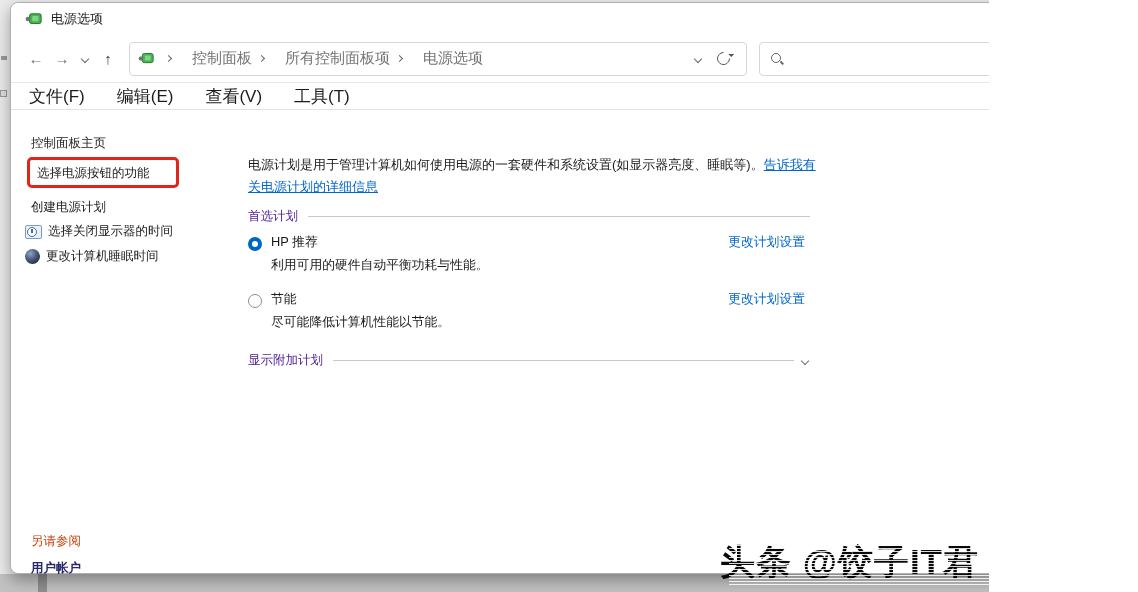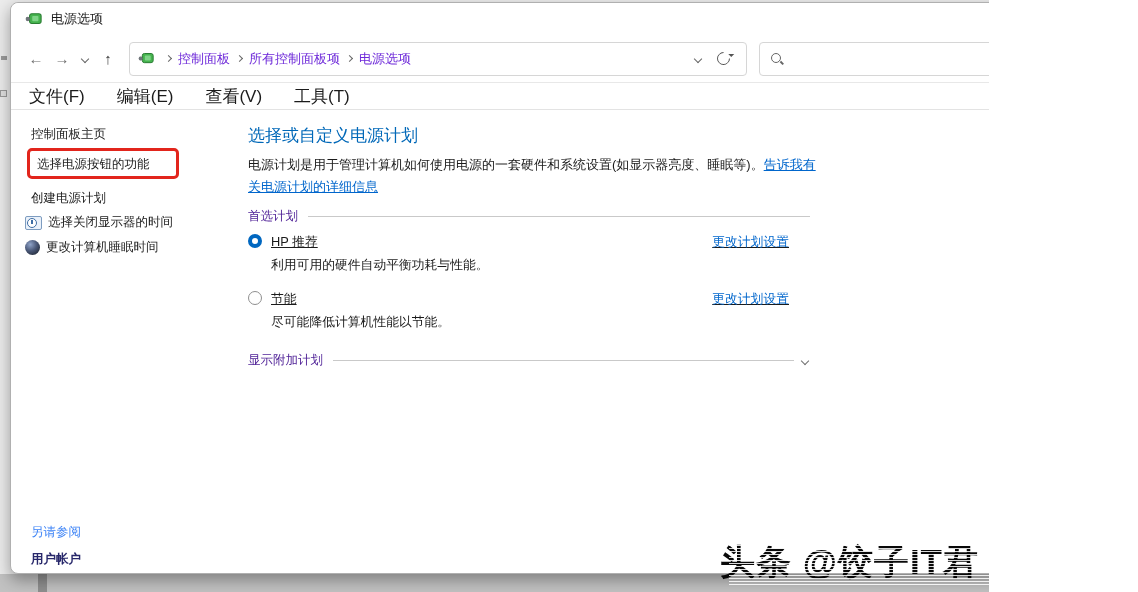--- a/index.html
+++ b/index.html
@@ -43,21 +43,21 @@
   .nav-back { margin-left:12px; }
   .chev { display:inline-block; width:6px; height:6px; border-right:1.4px solid #666; border-bottom:1.4px solid #666; }
   .chev-down { transform:rotate(45deg); }
   .chev-right { transform:rotate(-45deg); width:5px; height:5px; }
   .nav-chev { width:20px; display:flex; justify-content:center; align-items:center; }
 
   .addressbar { margin-left:8px; width:618px; height:34px; border:1px solid #d6d6d6; border-radius:4px;
                 display:flex; align-items:center; padding:0 8px; }
   .addr-icon { width:17px; height:15px; margin-right:4px; display:inline-flex; }
   .crumb-sep { padding:0 7px; display:inline-flex; align-items:center; }
-  .crumb { font-size:13px; color:#6d28d9; cursor:default; white-space:nowrap; }
+  .crumb { font-size:15px; color:#737373; cursor:default; white-space:nowrap;margin-left:14px; }
   .addr-spacer { flex:1; }
   .addr-dd { padding:0 12px; display:flex; align-items:center; }
   .refresh-btn { position:relative; width:13px; height:13px; border:1.6px solid #555; border-radius:50%;
                  border-top-color:transparent; margin:0 8px 0 4px; transform:rotate(45deg); }
   .refresh-btn::after { content:""; position:absolute; left:7px; top:-4px; border:3px solid transparent; border-left-color:#555; transform:rotate(45deg); }
 
   .searchbox { margin-left:12px; width:342px; height:34px; border:1px solid #d6d6d6; border-radius:4px;
                display:flex; align-items:center; padding:0 10px; }
   .searchbox input { flex:1; border:none; outline:none; font-size:12.5px; color:#1b1b1b; background:transparent; font-family:inherit; }
   .searchbox input::placeholder { color:#8a8a8a; }
@@ -68,47 +68,47 @@
   
   .toolbar-sep { position:absolute; left:0; top:79px; width:100%; height:1px; background:#e8e8e8; }
   .menubar { position:absolute; left:0; top:80px; width:100%; height:26px; display:flex; align-items:center; padding-left:18px; }
   .menu-item { font-size:17px; margin-right:32px; cursor:default; }
   .menubar-sep { position:absolute; left:0; top:106px; width:100%; height:1px; background:#e3e3e3; }
 
   
   .content-area { position:absolute; left:0; top:107px; width:100%; bottom:0; }
 
   
-  .sidebar { position:absolute; left:0; top:0; width:227px; height:100%; }
+  .sidebar { position:absolute; left:0; top:9px; width:227px; height:100%; }
   .side-item { position:absolute; left:20px; font-size:12.5px; color:#1b1b1b; cursor:default; white-space:nowrap; }
   .side-item.iconed { left:14px; display:flex; align-items:center; }
   .side-item.iconed .side-label { margin-left:6px; }
   .red-box { position:absolute; left:16px; top:38px; width:152px; height:31px; border:3px solid #e2251c; border-radius:5px; }
-  .see-also-header { position:absolute; left:20px; font-size:12.5px; color:#3b82f6; }
+  .see-also-header { position:absolute; left:20px; font-size:12.5px; color:#c2410c; }
   .see-also-link { position:absolute; left:20px; font-size:12.5px; color:#28286b; font-weight:700; cursor:default; }
 
   .icon-display-clock { position:relative; width:17px; height:14px; border:1.5px solid #7d9cc0; border-radius:2px; background:#eaf1fa; }
   .icon-display-clock::before { content:""; position:absolute; left:1px; top:1px; width:8px; height:8px; border:1.5px solid #3f6ea5; border-radius:50%; background:#fff; }
   .icon-display-clock::after { content:""; position:absolute; left:5px; top:3px; width:1.5px; height:4px; background:#3f6ea5; }
   .icon-sleep { width:15px; height:15px; border-radius:50%; background:radial-gradient(circle at 35% 30%, #8fa3c8 0%, #4a5878 45%, #14181f 100%); }
 
   
   .main { position:absolute; left:227px; top:0; width:572px; height:100%; }
   .main-heading { position:absolute; top:14px; left:10px; font-size:17px; color:#0068b8; }
   .intro { position:absolute; top:44px; left:10px; width:568px; font-size:13px; line-height:22px; color:#1b1b1b; }
   .inline-link { color:#0066cc; text-decoration:underline; cursor:default; }
   .section-row { position:absolute; left:10px; right:0; display:flex; align-items:center; }
   .section-label { font-size:12.5px; color:#4c1d95; white-space:nowrap; }
   .section-line { flex:1; height:1px; background:#c9c9c9; margin-left:10px; }
   .row-preferred { top:98px; }
   .row-additional { top:242px; }
   .section-chevron { margin-left:8px; margin-right:2px; display:flex; align-items:center; }
   .section-chevron .chev { border-color:#707070; }
 
-  .plan-row { position:absolute; left:10px; right:21px; display:flex; align-items:flex-start;text-decoration:underline; }
+  .plan-row { position:absolute; left:10px; right:5px; display:flex; align-items:flex-end; }
   .plan1 { top:124px; } .plan2 { top:181px; }
   .radio { width:14px; height:14px; border-radius:50%; flex:0 0 auto; margin-right:9px; }
   .radio.selected { border:4.5px solid #0067c0; background:#fff; }
   .radio.empty { border:1px solid #8f8f8f; background:#fff; }
   .plan-name { font-size:12.8px; color:#1b1b1b; }
   .plan-spacer { flex:1; }
   .plan-link { font-size:12.8px; color:#0066cc; cursor:default; }
   .plan-desc { position:absolute; left:33px; font-size:12.8px; color:#1b1b1b; }
   .desc1 { top:147px; } .desc2 { top:204px; }
 
@@ -232,21 +232,20 @@
         <span class="side-item iconed" style="top:129px">
           <span class="icon-sleep"></span>
           <span class="side-label">更改计算机睡眠时间</span>
         </span>
 
         <span class="see-also-header" style="top:414px">另请参阅</span>
         <span class="see-also-link" style="top:441px">用户帐户</span>
       </div>
 
       <div class="main">
-        <div class="main-heading">选择或自定义电源计划</div>
 
         <div class="intro"><span>电源计划是用于管理计算机如何使用电源的一套硬件和系统设置(如显示器亮度、睡眠等)。</span><span class="inline-link">告诉我有关电源计划的详细信息</span></div>
 
         <div class="section-row row-preferred">
           <span class="section-label">首选计划</span>
           <span class="section-line"></span>
         </div>
 
         <div class="plan-row plan1">
           <span class="radio selected"></span>

